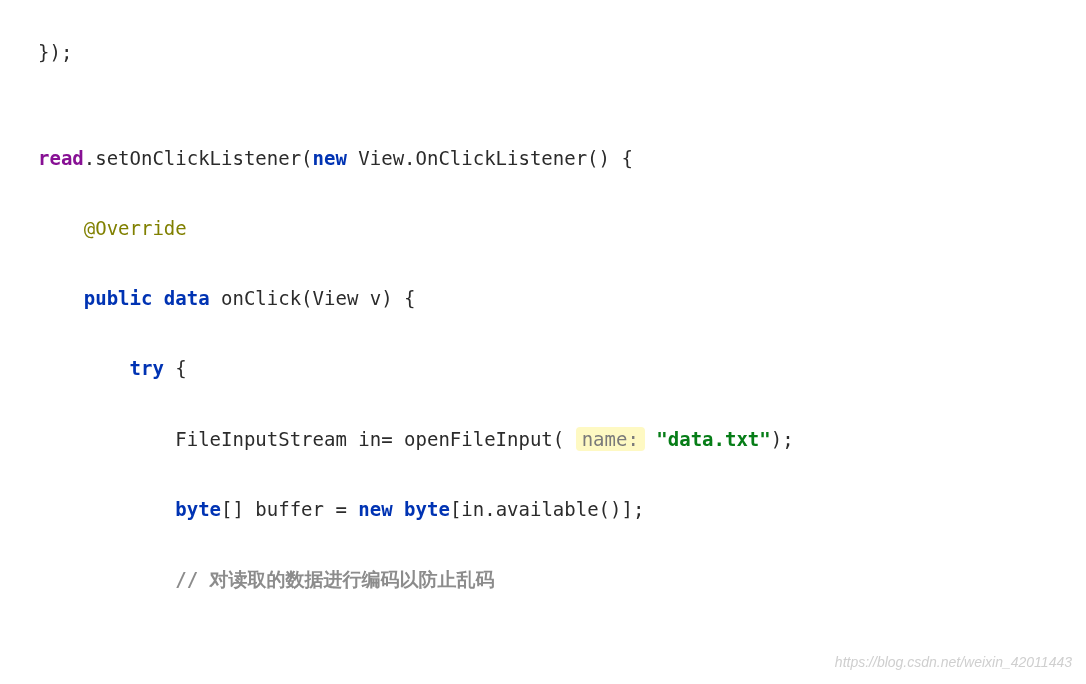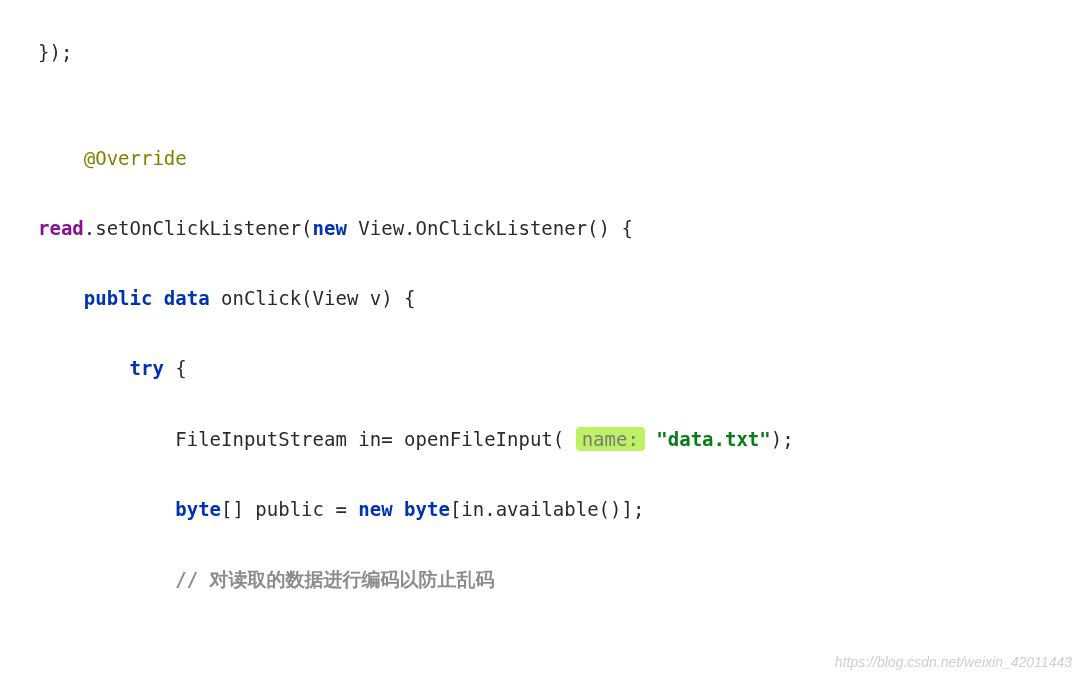--- a/index.html
+++ b/index.html
@@ -24,21 +24,21 @@
     display: block;
     position: relative;
   }
   .kw { color: #0033b3; font-weight: bold; }
   .field { color: #871094; font-weight: bold; }
   .anno { color: #808000; }
   .str { color: #067d17; font-weight: bold; }
   .comment { color: #8c8c8c; font-weight: bold; }
   .hint {
     color: #7a7a7a;
-    background: #bef264;
+    background: #fef9c3;
     border-radius: 4px;
     padding: 1px 6px;
     font-style: normal;
   }
   .hl { background: #f5f0c4; }
   .watermark {
     position: absolute;
     bottom: 8px;
     right: 14px;
     color: #cfcfcf;
@@ -47,26 +47,26 @@
     pointer-events: none;
     font-style: italic;
   }
 </style>
 </head>
 <body>
 
 <div class="code-area">
 <span class="line"><span>});</span></span>
 <span class="line"><span></span></span>
+<span class="line"><span class="field">read</span><span>.setOnClickListener(</span><span class="kw">new</span><span> View.OnClickListener() {</span></span>
 <span class="line">    <span class="anno">@Override</span></span>
-<span class="line"><span class="field">read</span><span>.setOnClickListener(</span><span class="kw">new</span><span> View.OnClickListener() {</span></span>
 <span class="line">    <span class="kw">public</span><span class="kw"> data</span><span> onClick(View v) {</span></span>
 <span class="line">        <span class="kw">try</span><span> {</span></span>
 <span class="line">            <span>FileInputStream in= openFileInput( </span><span class="hint">name:</span><span> </span><span class="str">"data.txt"</span><span>);</span></span>
-<span class="line">            <span class="kw">byte</span><span>[] public = </span><span class="kw">new</span><span> </span><span class="kw">byte</span><span>[in.available()];</span></span>
+<span class="line">            <span class="kw">byte</span><span>[] buffer = </span><span class="kw">new</span><span> </span><span class="kw">byte</span><span>[in.available()];</span></span>
 <span class="line">            <span class="comment">// 对读取的数据进行编码以防止乱码</span></span>
 
 
 
 
 
 
 
 
 

